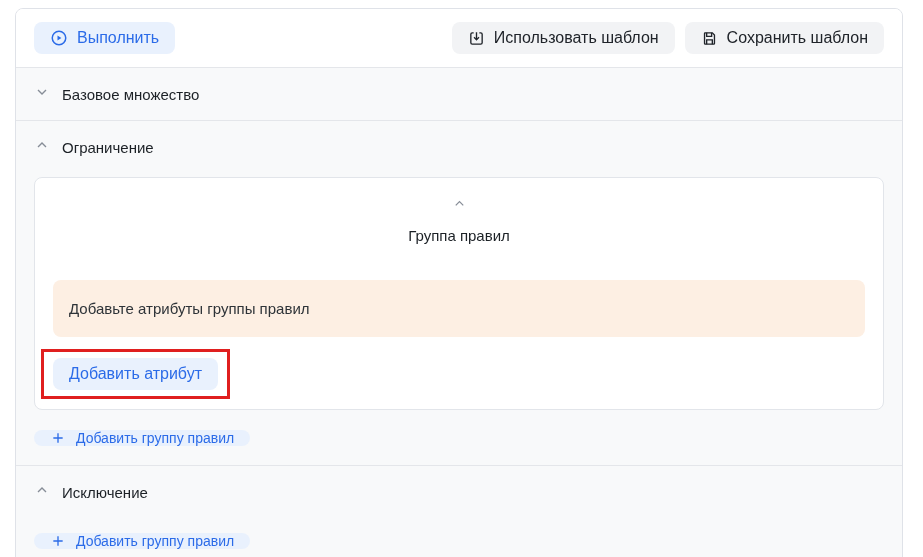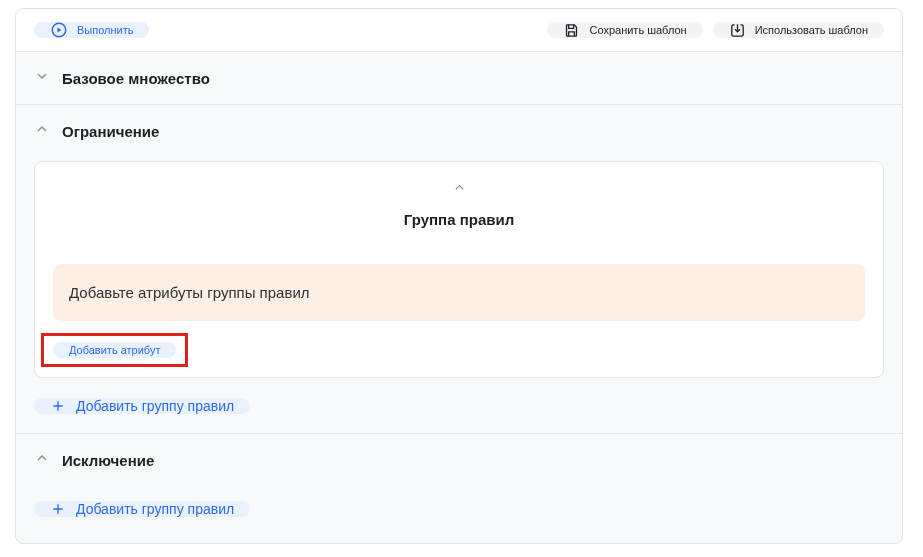--- a/index.html
+++ b/index.html
@@ -22,31 +22,31 @@
     font-family:"Liberation Sans","DejaVu Sans",sans-serif;color:var(--title);}
   .container{
     width:888px;margin:8px 20px 12px 15px;
     border:1px solid var(--border);border-radius:8px;
     background:#ffffff;overflow:hidden;
   }
   
   .toolbar{display:flex;justify-content:space-between;align-items:center;
     padding:13px 18px;background:#ffffff;}
   .toolbar-right{display:flex;gap:10px;}
-  .btn{height:16px;border:none;border-radius:8px;display:inline-flex;
-    align-items:center;gap:9px;padding:0 16px;font-size:11px;cursor:pointer;
+  .btn{height:32px;border:none;border-radius:8px;display:inline-flex;
+    align-items:center;gap:9px;padding:0 16px;font-size:16px;cursor:pointer;
     font-family:inherit;white-space:nowrap;line-height:1;}
   .btn svg{flex:0 0 auto;display:block;}
   .btn-blue{background:var(--blue-bg);color:var(--blue);}
   .btn-gray{background:var(--gray-btn);color:#20242a;}
   .btn-pink{background:var(--red-bg);color:var(--red);}
   
   .section{border-top:1px solid var(--divider);background:var(--section-bg);}
   .section-header{display:flex;align-items:center;gap:12px;cursor:pointer;}
-  .section-title{font-size:15px;font-weight:700;color:var(--title);}
+  .section-title{font-size:15px;font-weight:400;color:var(--title);}
   .section-base{padding:16px 18px;}
   .section-restriction{padding:16px 18px 15px;}
   .section-exclusion{padding:16px 18px 22px;}
   .section-restriction .section-header{margin-bottom:20px;}
   .section-exclusion .section-header{margin-bottom:31px;}
   
   .card{background:#ffffff;border:1px solid #e2e5ea;border-radius:8px;
     padding:18px 18px 10px;margin-bottom:20px;}
   .card .section-header{margin-bottom:36px;flex-direction:column;}
   .card .section-title{font-size:15px;}
@@ -72,37 +72,37 @@
           <path d="M10 8.6l5.2 3.4-5.2 3.4z" fill="currentColor" stroke="none"></path>
         </svg>
       </span>
       <span>Выполнить</span>
     </button>
 
     <div class="toolbar-right">
       <button class="btn btn-gray">
         <span>
           <svg width="17" height="17" viewBox="0 0 24 24" fill="none" stroke="currentColor" stroke-width="1.9">
+            <path d="M8 4H6a2 2 0 0 0-2 2v12a2 2 0 0 0 2 2h12a2 2 0 0 0 2-2V6a2 2 0 0 0-2-2h-2"></path>
+            <path d="M12 3v10"></path>
+            <path d="M8.5 10.2L12 13.7l3.5-3.5"></path>
+          </svg>
+        </span>
+        <span>Использовать шаблон</span>
+      </button>
+
+      <button class="btn btn-gray">
+        <span>
+          <svg width="17" height="17" viewBox="0 0 24 24" fill="none" stroke="currentColor" stroke-width="1.9">
             <path d="M5 4h11l3 3v12a1 1 0 0 1-1 1H6a1 1 0 0 1-1-1V5a1 1 0 0 1 1-1z"></path>
             <path d="M8 4v5h7V4"></path>
             <path d="M8 20v-6h8v6"></path>
           </svg>
         </span>
         <span>Сохранить шаблон</span>
-      </button>
-
-      <button class="btn btn-gray">
-        <span>
-          <svg width="17" height="17" viewBox="0 0 24 24" fill="none" stroke="currentColor" stroke-width="1.9">
-            <path d="M8 4H6a2 2 0 0 0-2 2v12a2 2 0 0 0 2 2h12a2 2 0 0 0 2-2V6a2 2 0 0 0-2-2h-2"></path>
-            <path d="M12 3v10"></path>
-            <path d="M8.5 10.2L12 13.7l3.5-3.5"></path>
-          </svg>
-        </span>
-        <span>Использовать шаблон</span>
       </button>
     </div>
   </div>
 
   <div class="section section-base">
     <div class="section-header">
       <span class="chev">
         <svg width="16" height="16" viewBox="0 0 24 24" fill="none" stroke="currentColor" stroke-width="2">
           <polyline points="6 9 12 15 18 9"></polyline>
         </svg>

